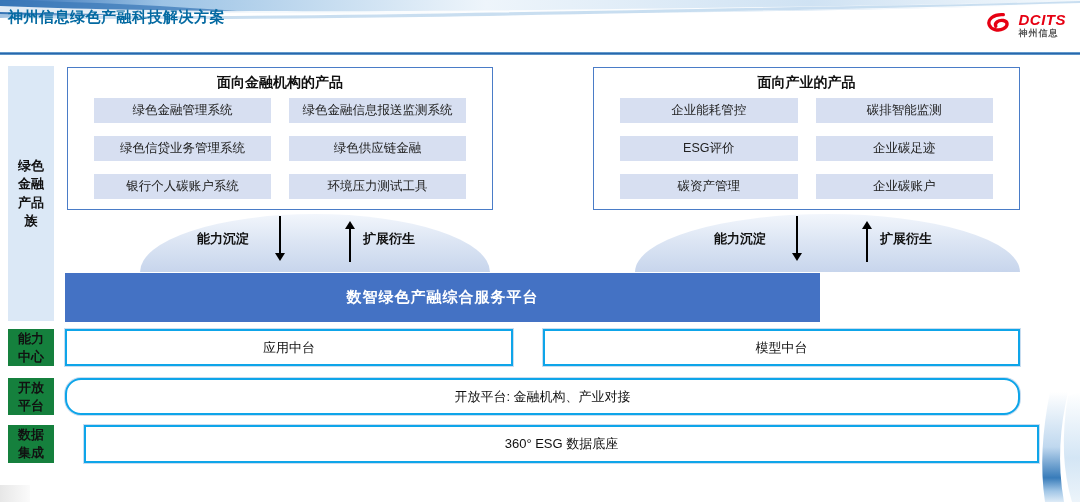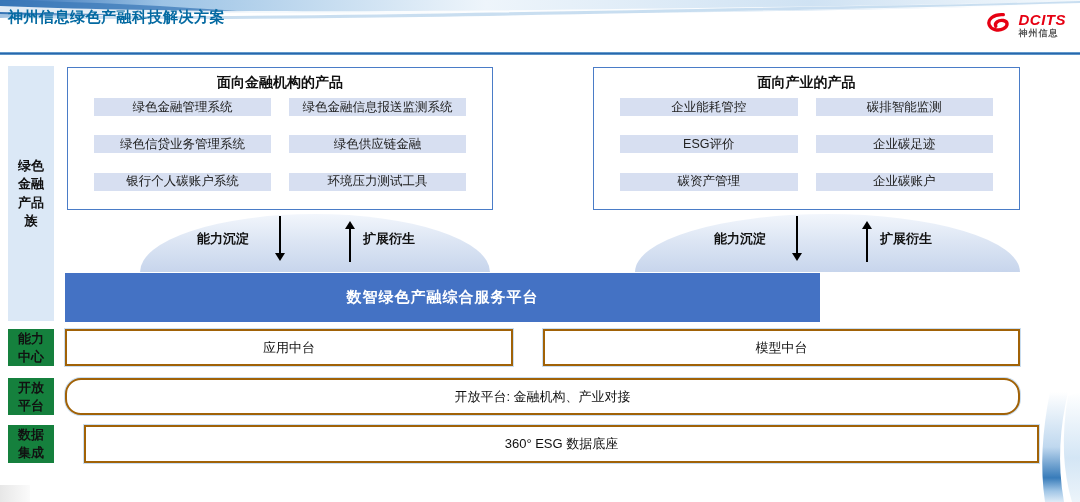--- a/index.html
+++ b/index.html
@@ -28,38 +28,38 @@
   .side-data{top:425px;height:38px;}
 
   
   .pgroup{position:absolute;top:67px;height:143px;background:#fff;border:1.5px solid #4a7cc7;
     box-sizing:border-box;display:flex;flex-direction:column;}
   .pgroup-left{left:67px;width:426px;}
   .pgroup-right{left:593px;width:427px;}
   .pgroup-title{text-align:center;font-size:14px;font-weight:bold;color:#111;padding:6px 0 4px;}
   .pgrid{flex:1;display:grid;grid-template-columns:1fr 1fr;gap:13px 18px;padding:2px 26px 12px;}
   .pill{background:#d7dff1;display:flex;align-items:center;justify-content:center;
-    font-size:12.5px;color:#222;height:18px;}
+    font-size:12.5px;color:#222;height:25px;}
 
   
   .dome{position:absolute;top:214px;height:58px;border-radius:50% 50% 0 0/100% 100% 0 0;
     background:linear-gradient(to bottom,#f2f6fc 0%,#dde6f4 45%,#c7d5ec 100%);}
   .dome-left{left:140px;width:350px;}
   .dome-right{left:635px;width:385px;}
   .arrow{position:absolute;width:2px;background:#000;}
   .arrow.down::after{content:'';position:absolute;bottom:-8px;left:50%;transform:translateX(-50%);
     border:5px solid transparent;border-top:8px solid #000;}
   .arrow.up::after{content:'';position:absolute;top:-8px;left:50%;transform:translateX(-50%);
     border:5px solid transparent;border-bottom:8px solid #000;}
   .flow-label{position:absolute;font-size:13px;font-weight:bold;color:#111;white-space:nowrap;}
 
   
   .platform-bar{position:absolute;left:65px;top:273px;width:755px;height:49px;background:#4472c4;
     display:flex;align-items:center;justify-content:center;color:#fff;font-size:15px;font-weight:bold;letter-spacing:1px;}
-  .wbox{position:absolute;background:#fff;border:2px solid #a16207;box-sizing:border-box;
+  .wbox{position:absolute;background:#fff;border:2px solid #0ea5e9;box-sizing:border-box;
     box-shadow:0 0 0 1px #c9ddf0;display:flex;align-items:center;justify-content:center;
     font-size:13px;color:#111;}
   .box-app{left:65px;top:329px;width:448px;height:37px;}
   .box-model{left:543px;top:329px;width:477px;height:37px;}
   .box-open{left:65px;top:378px;width:955px;height:37px;border-radius:16px;}
   .box-data{left:65px;top:425px;width:955px;height:38px;margin-left:19px;}
 
   
   .footer{position:absolute;left:0;top:480px;width:1080px;text-align:center;
     font-size:10px;font-style:italic;color:#222;}

